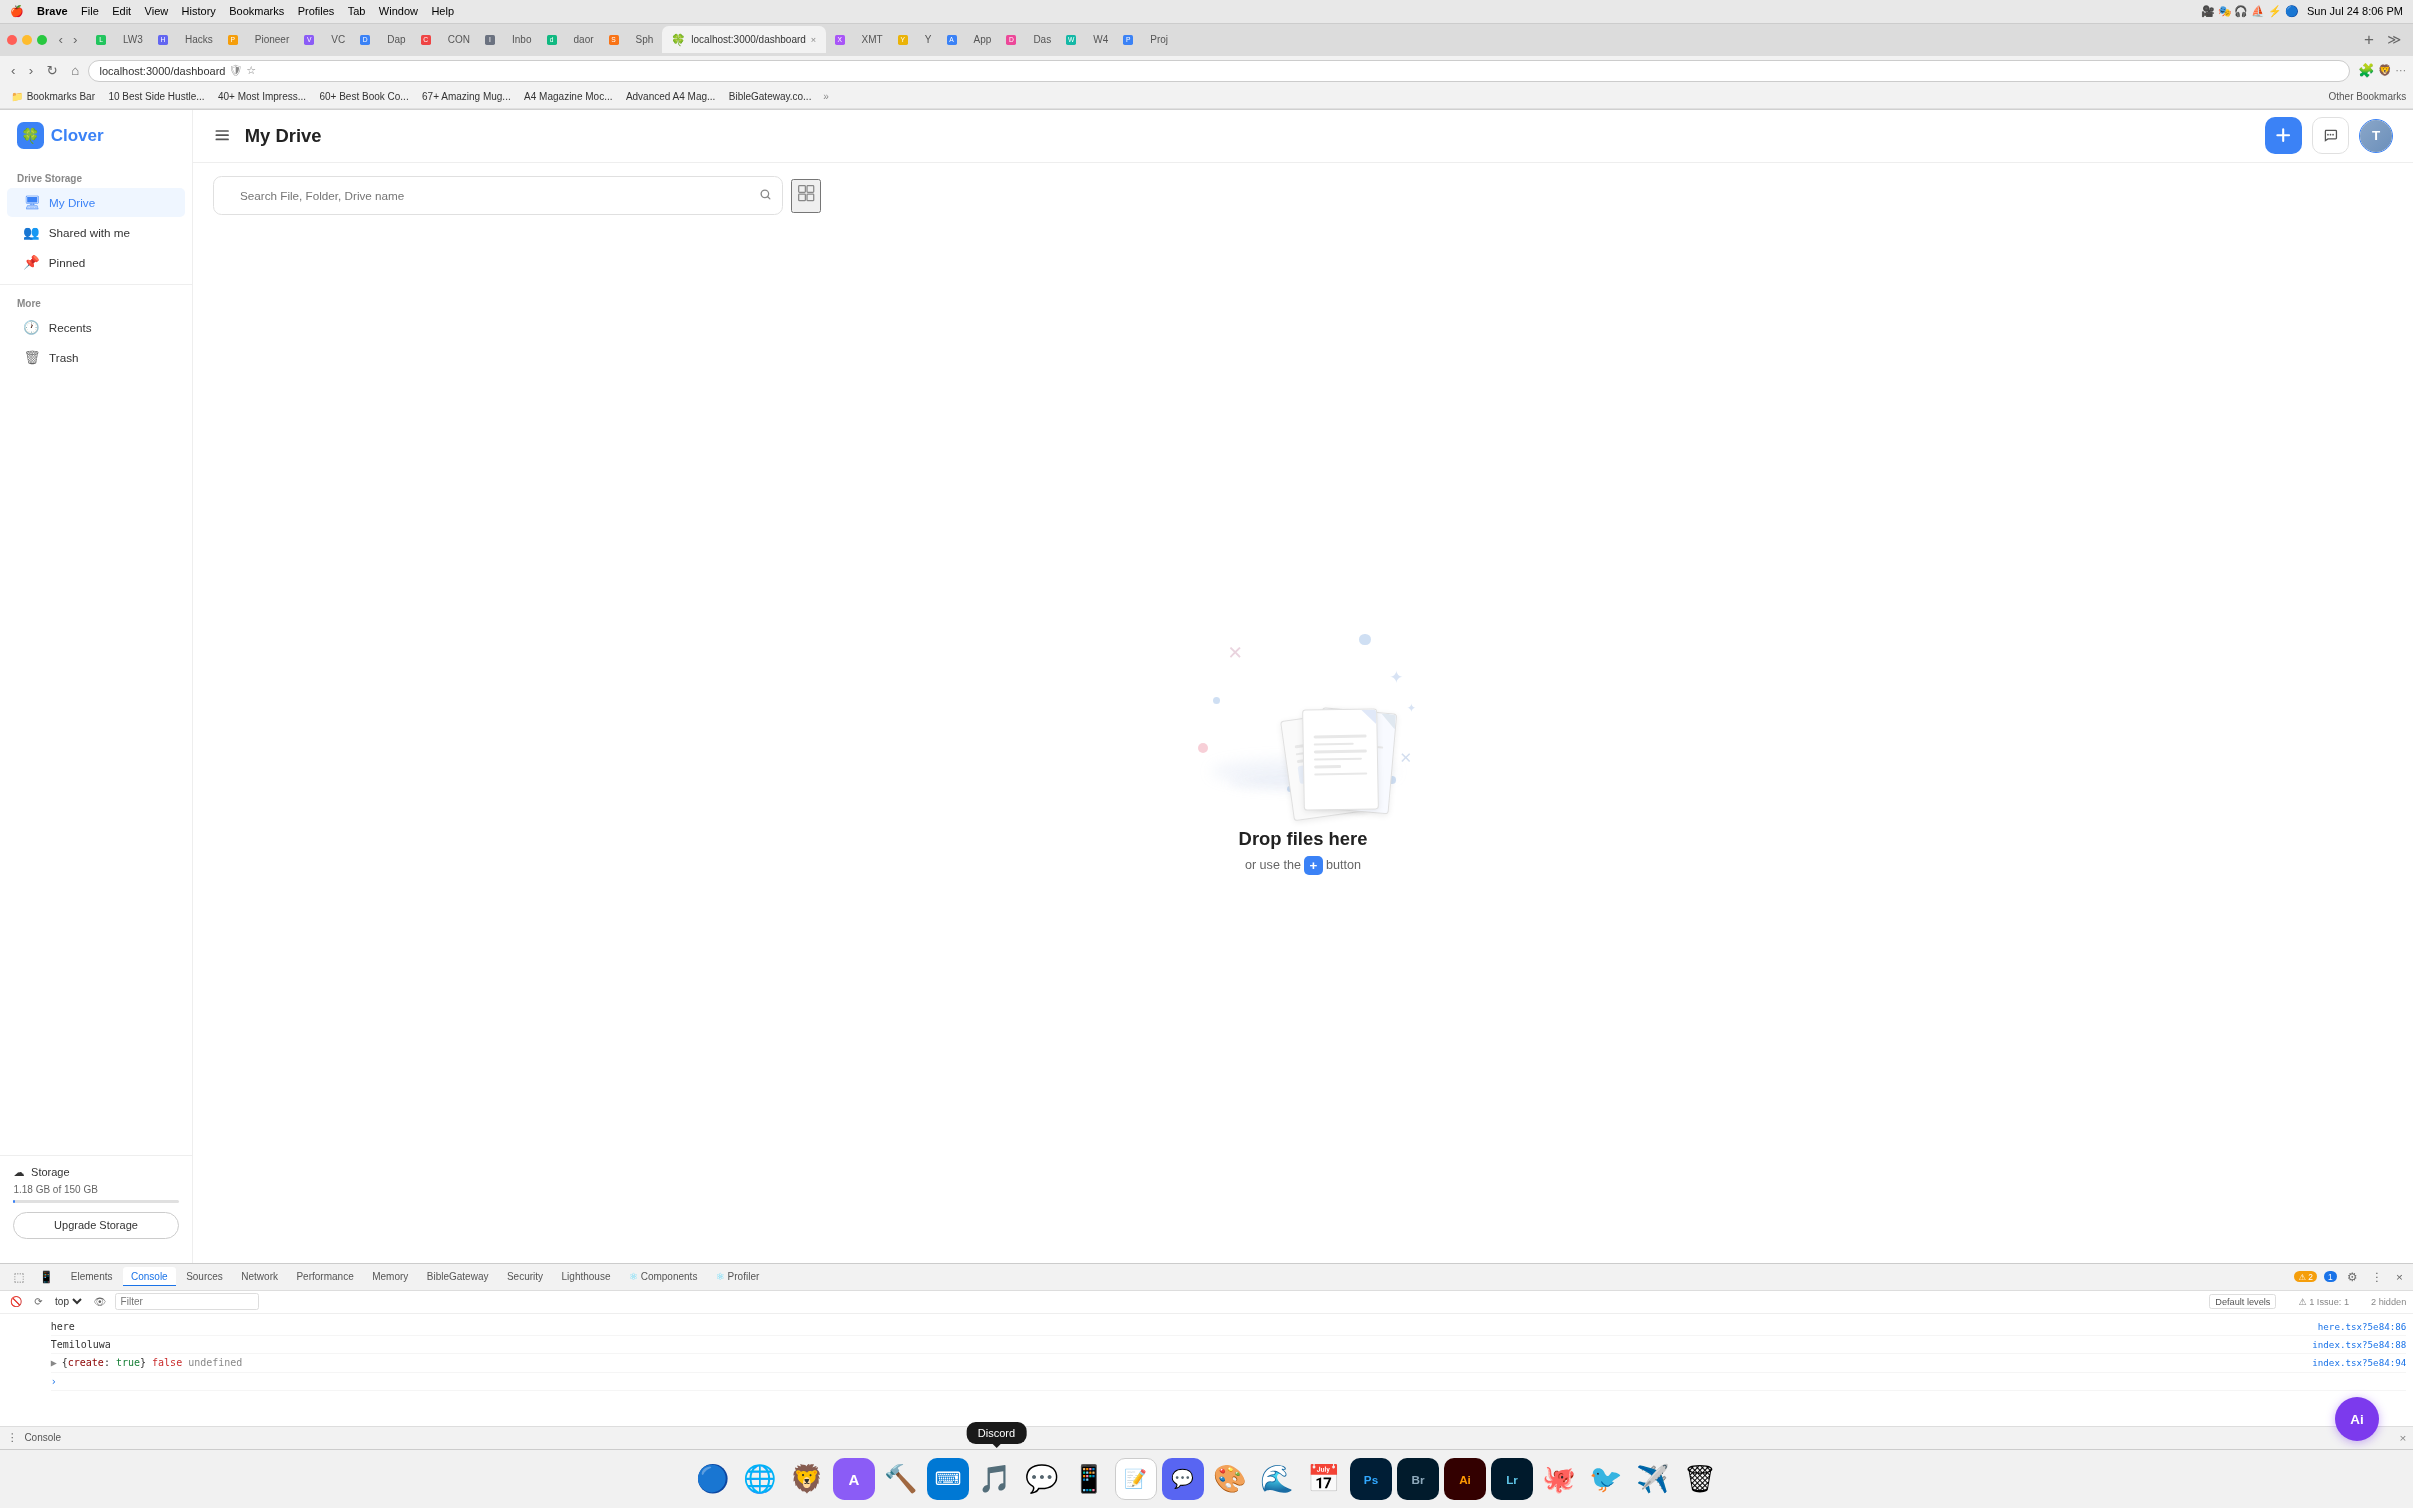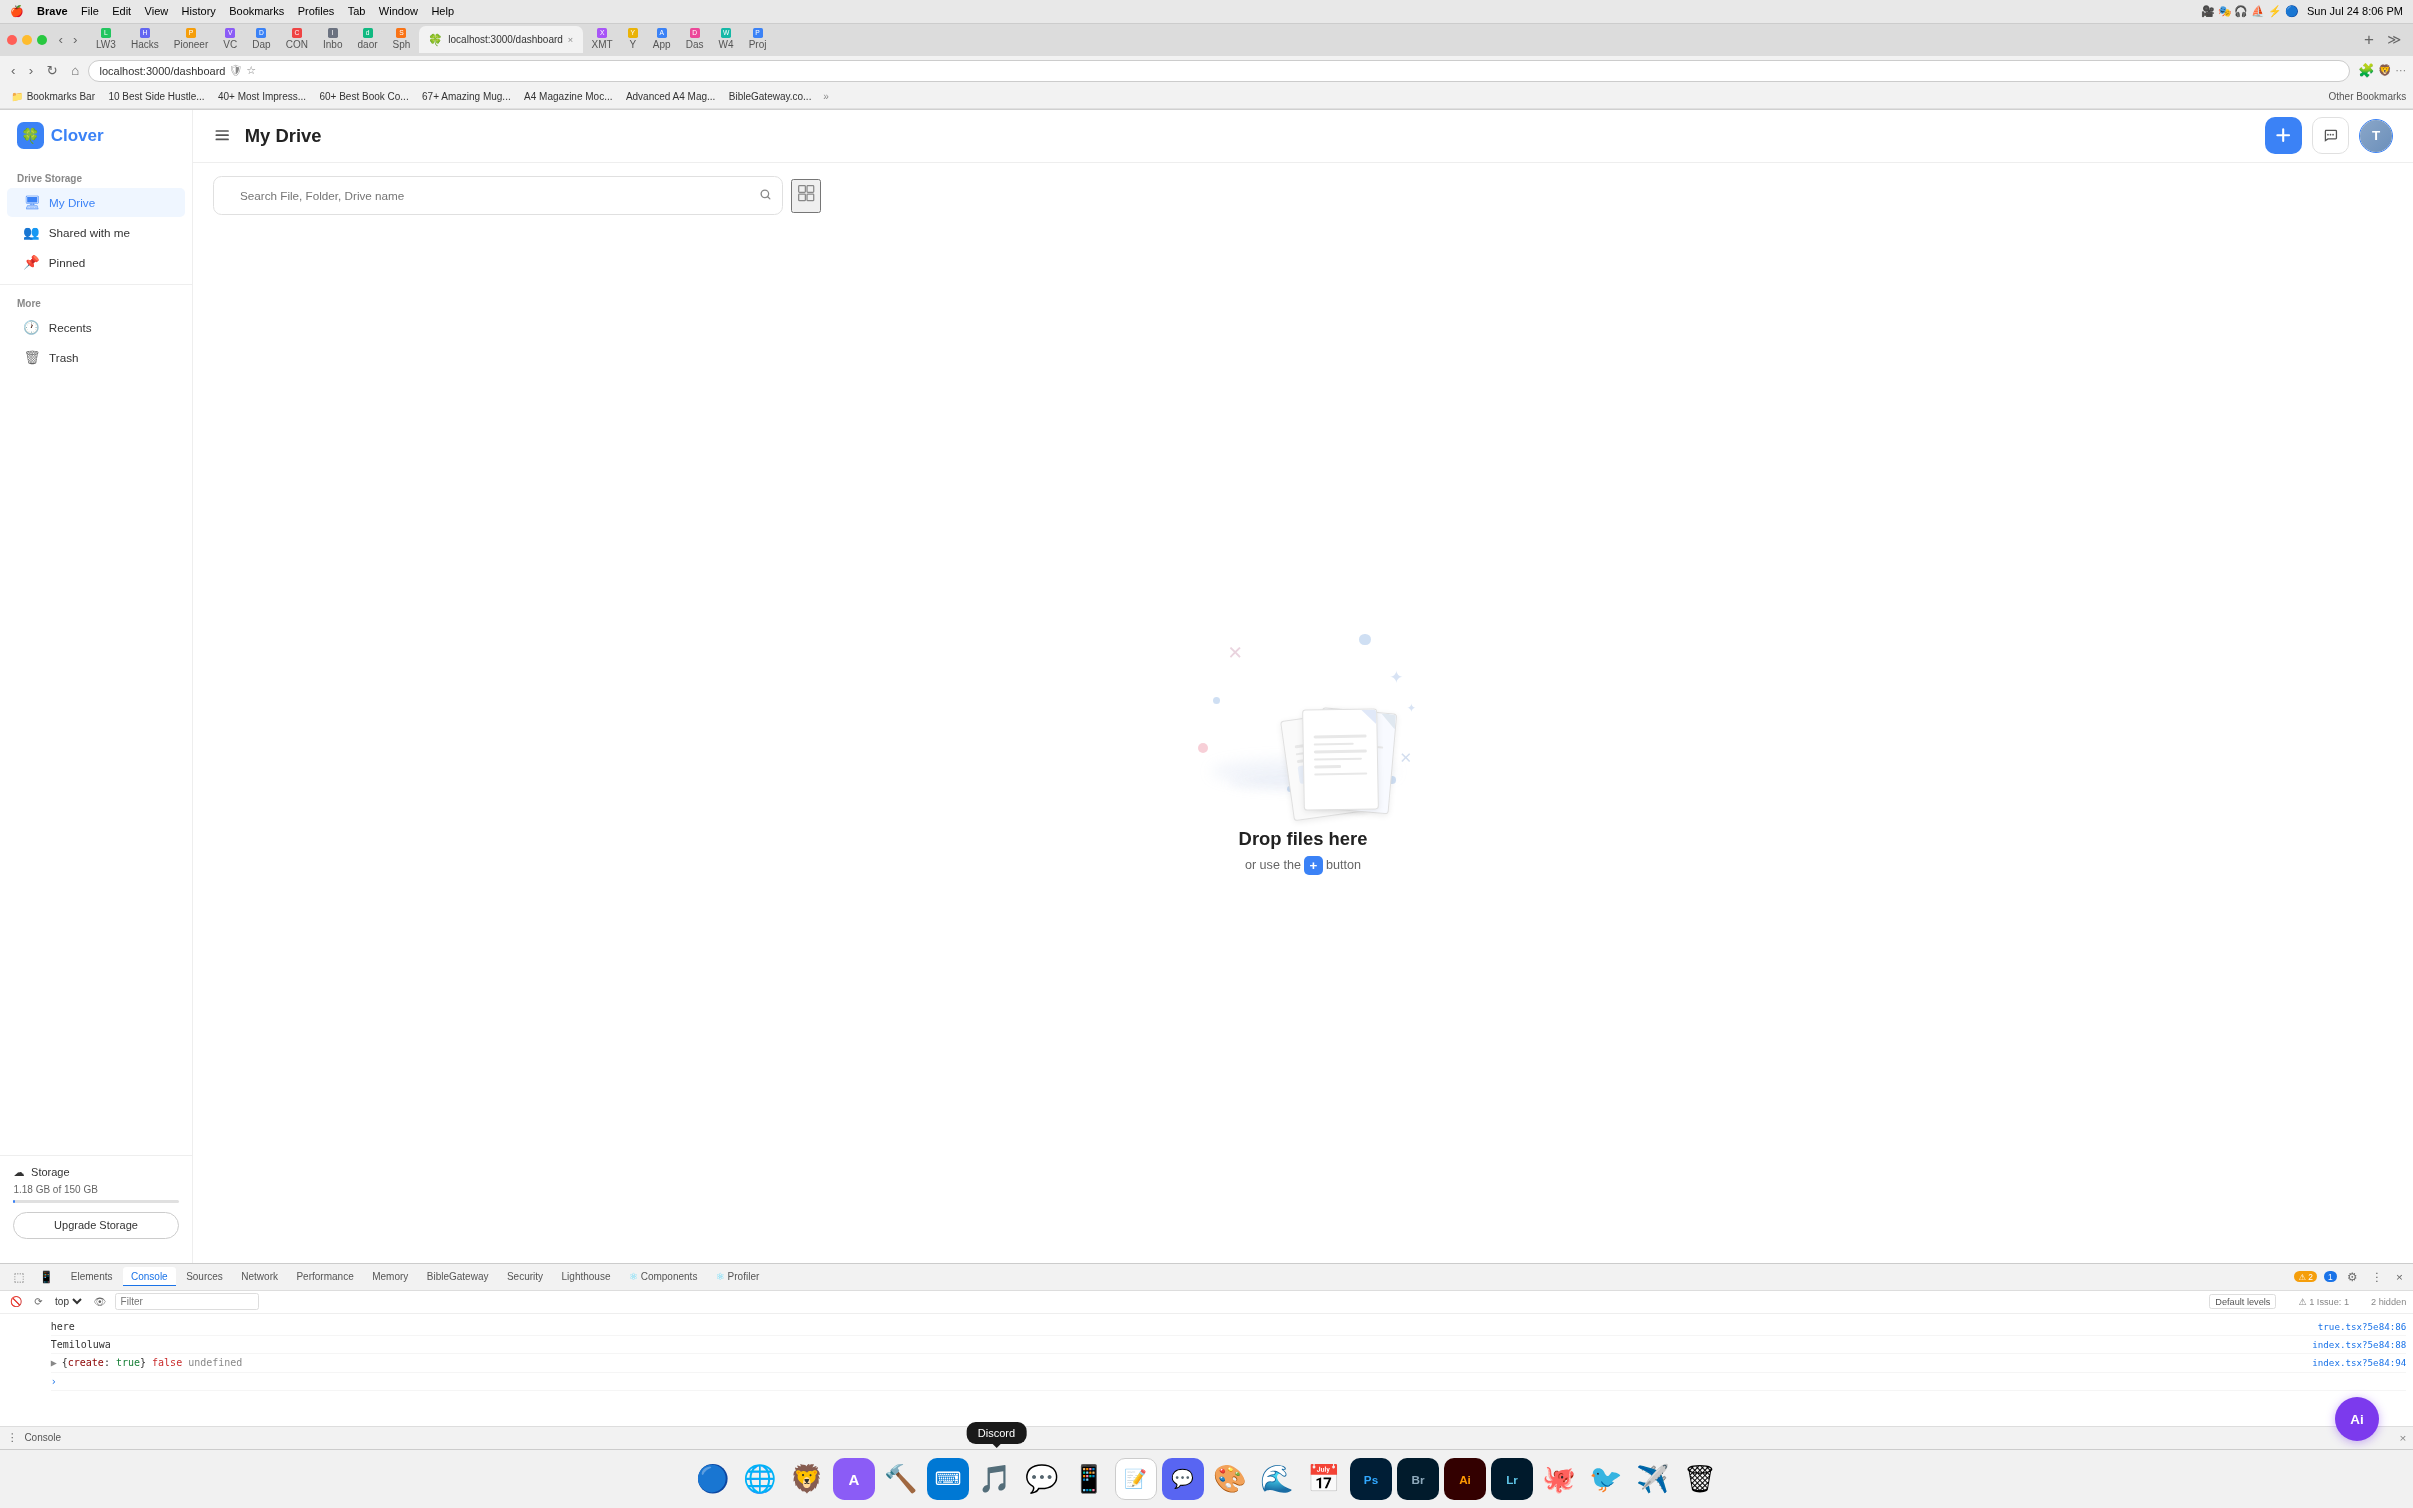--- a/index.html
+++ b/index.html
@@ -53,26 +53,25 @@
       font-size: 10px;
       gap: 5px;
       min-width: 134px;
     }
     .inactive-tab {
       height: 23.5px;
       display: flex;
       align-items: center;
       padding: 0 6.7px;
       font-size: 10px;
-      gap: 1px;
+      gap: 17px;
       color: #555;
       max-width: 84px;
       overflow: hidden;
       white-space: nowrap;
-      flex-direction: column;
     }
     .tab-close { margin-left: auto; font-size: 9.2px; color: #888; cursor: pointer; }
 
     .address-bar-row {
       height: 30px;
       display: flex;
       align-items: center;
       padding: 0 6.7px;
       gap: 5px;
       background: #f2f2f2;
@@ -904,21 +903,21 @@
         <span style="font-size:9.2px;color:#888;cursor:pointer;">
           ⚠ <span>1 Issue: 1</span>
         </span>
         <span style="font-size:9.2px;color:#888;cursor:pointer;">2 hidden</span>
       </div>
     </div>
 
     <div class="console-output">
       <div class="console-row">
         <span class="console-text">here</span>
-        <a class="console-link">true.tsx?5e84:86</a>
+        <a class="console-link">here.tsx?5e84:86</a>
       </div>
       <div class="console-row">
         <span class="console-text">Temiloluwa</span>
         <a class="console-link">index.tsx?5e84:88</a>
       </div>
       <div class="console-row">
         <span class="console-chevron">▶</span>
         <span class="console-text">
           {<span class="console-key">create</span>: <span class="console-true">true</span>} <span class="console-false">false</span> <span style="color:#888;">undefined</span>
         </span>

